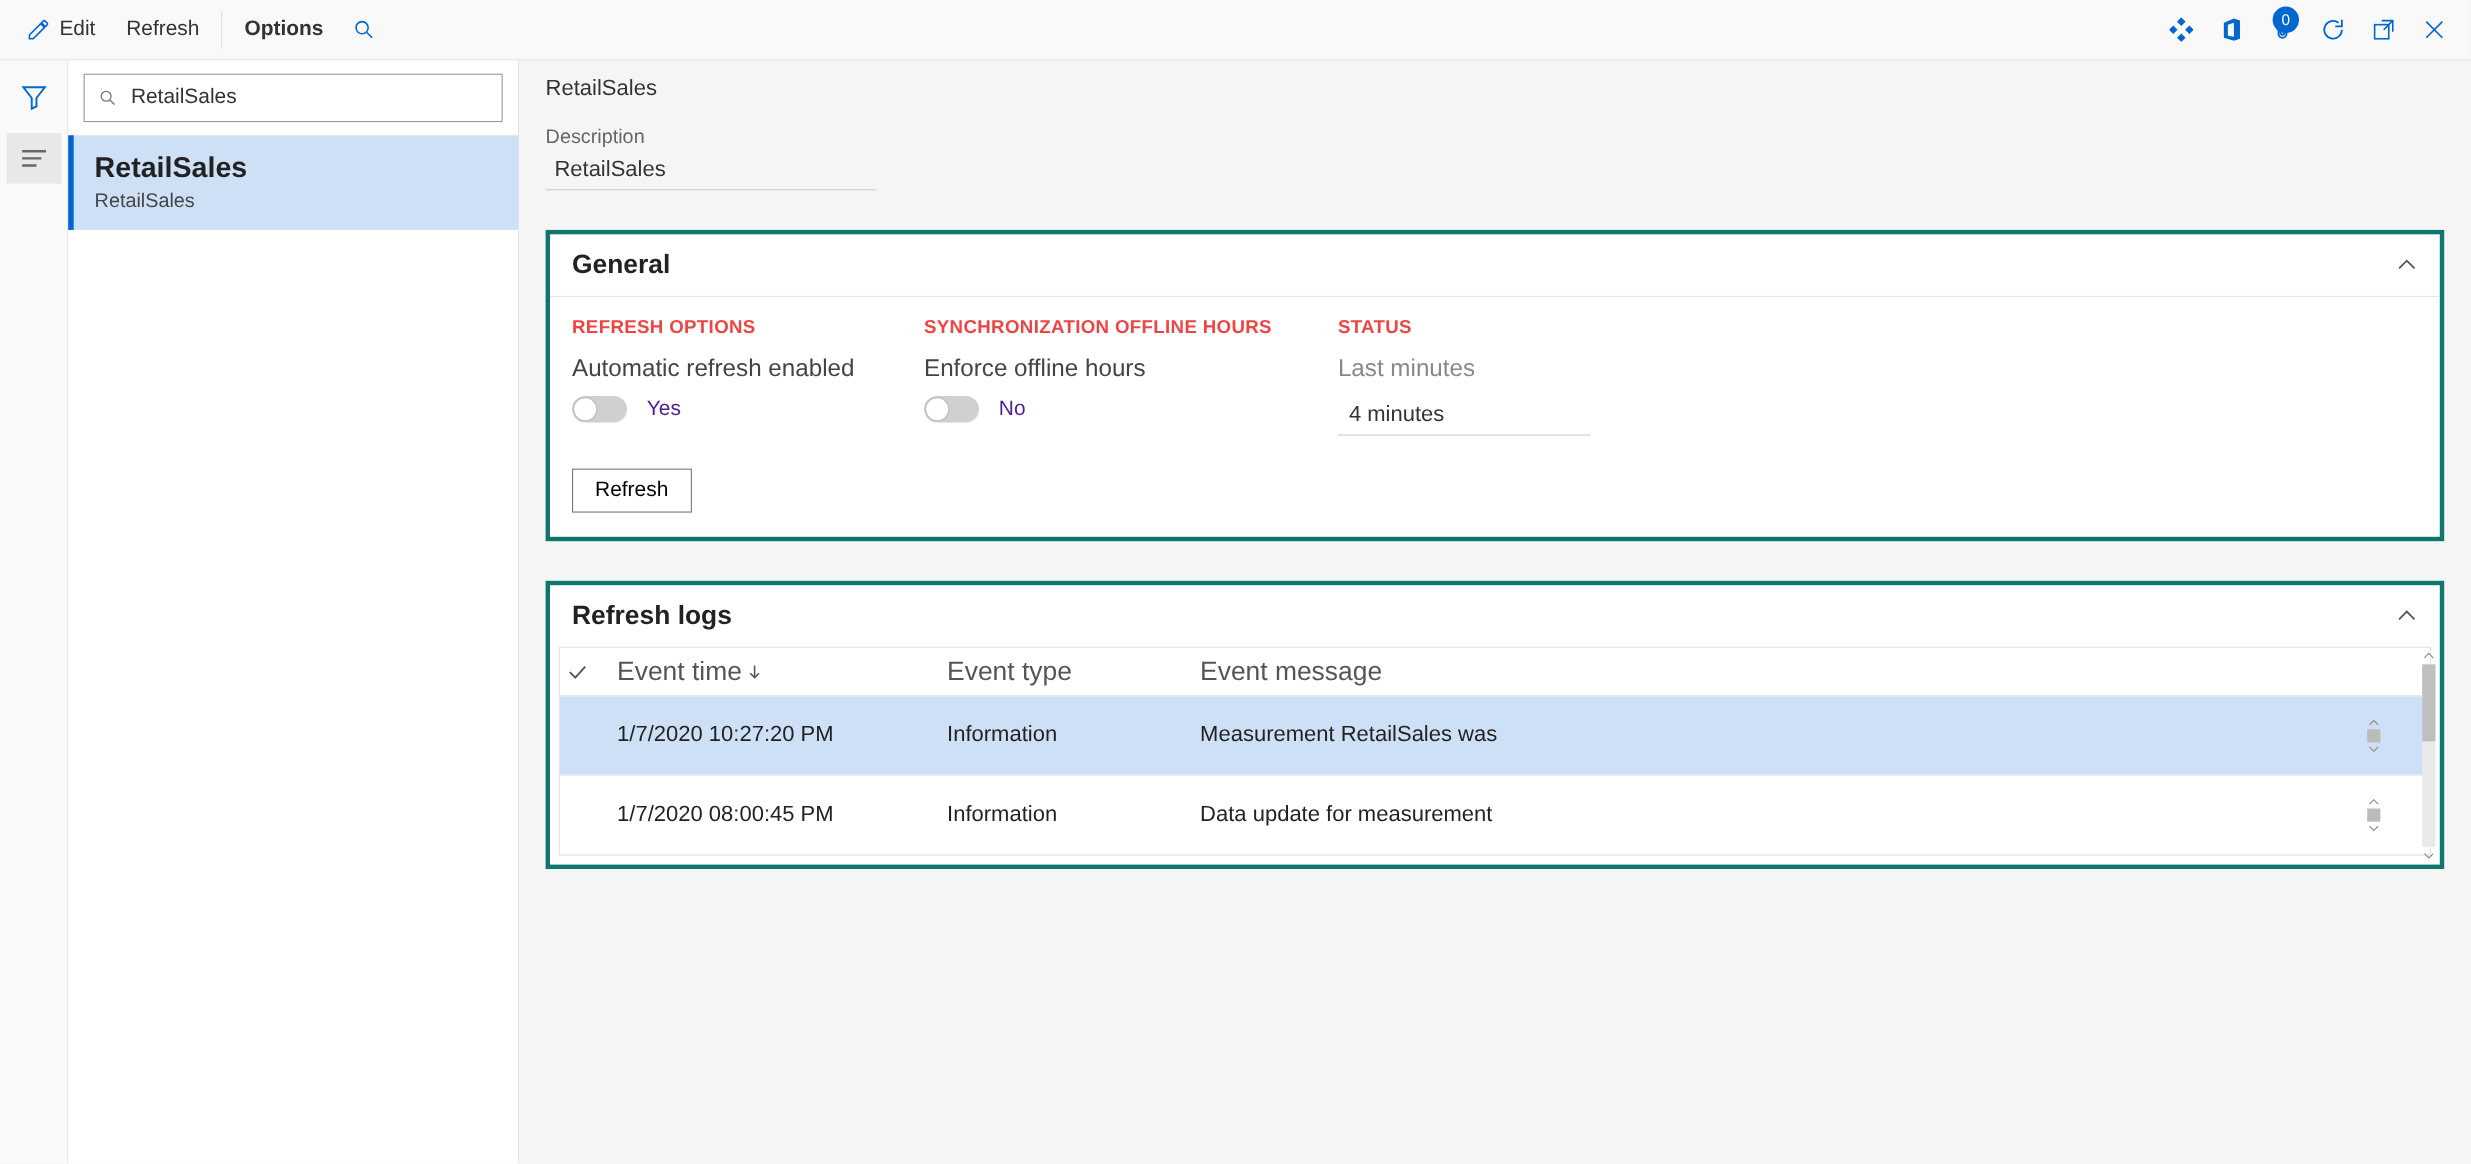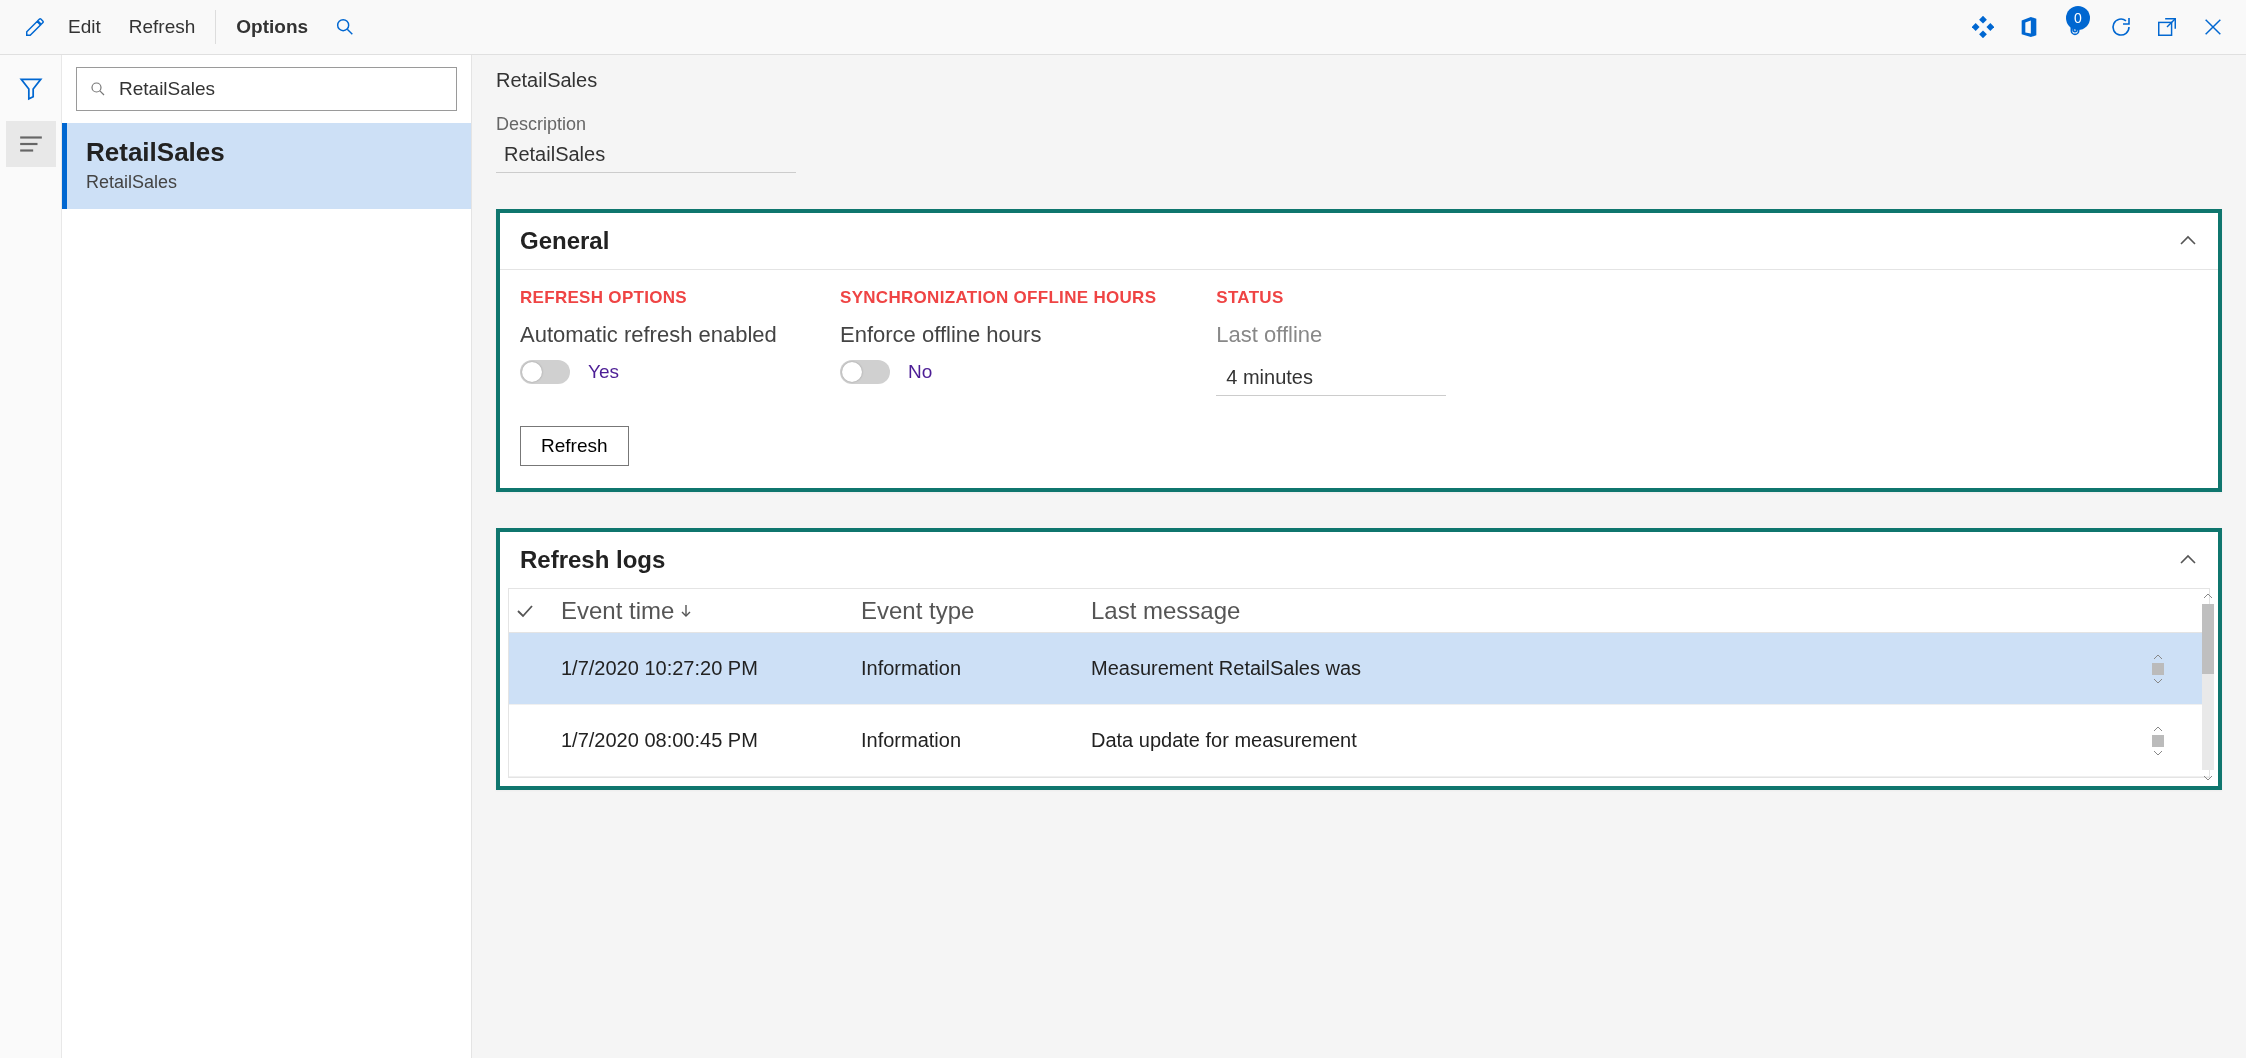--- a/index.html
+++ b/index.html
@@ -3,21 +3,21 @@
 <meta charset="utf-8">
 <style>
   * { box-sizing: border-box; font-family: "Segoe UI", Arial, sans-serif; }
   body { margin:0; padding:0; background:#f5f5f5; color:#222; font-size:19px; }
   
   .toolbar {
     height:55px; background:#f9f9f9; border-bottom:1px solid #e0e0e0;
     display:flex; align-items:center; padding:0 10px; gap:0;
   }
   .toolbar-btn {
-    display:flex; align-items:center; gap:22px; padding:0 14px;
+    display:flex; align-items:center; gap:8px; padding:0 14px;
     height:100%; cursor:pointer; color:#333;
   }
   .toolbar-btn.bold { font-weight:600; }
   .toolbar-sep { width:1px; height:34px; background:#ddd; margin:0 6px;}
   .toolbar-spacer { flex:1; }
   .toolbar-icon-btn {
     width:46px; height:46px; display:flex; align-items:center; justify-content:center;
     cursor:pointer; color:#0067d1;
   }
   .badge-wrap { position:relative; }
@@ -304,21 +304,21 @@
             <div class="col-label">Enforce offline hours</div>
             <div class="toggle-row">
               <div class="toggle">
                   <div class="knob"></div>
                 </div>
               <div class="toggle-txt">No</div>
             </div>
           </div>
           <div class="gen-col">
             <div class="col-head">STATUS</div>
-            <div class="col-label" style="color:#888">Last offline</div>
+            <div class="col-label" style="color:#888">Last minutes</div>
             <div class="status-val">4 minutes</div>
           </div>
         </div>
         <button class="refresh-btn">Refresh</button>
       </div>
     </div>
 
     <div class="card">
       <div class="card-head">
         <h2>Refresh logs</h2>
@@ -339,21 +339,21 @@
             <div class="cell">
               <span>Event time</span>
               <span>
                 <svg width="12" height="16" viewBox="0 0 12 16" stroke="#555" fill="none" stroke-width="1.4">
                     <line x1="6" y1="2" x2="6" y2="13"></line>
                     <polyline points="2 9 6 13 10 9"></polyline>
                   </svg>
               </span>
             </div>
             <div class="cell">Event type</div>
-            <div class="cell">Last message</div>
+            <div class="cell">Event message</div>
             <div></div>
           </div>
 
           <div class="logs-row selected">
             <div class="cell"></div>
             <div class="cell">1/7/2020 10:27:20 PM</div>
             <div class="cell">Information</div>
             <div class="cell msg-cell">
               <span>Measurement RetailSales was</span>
             </div>

